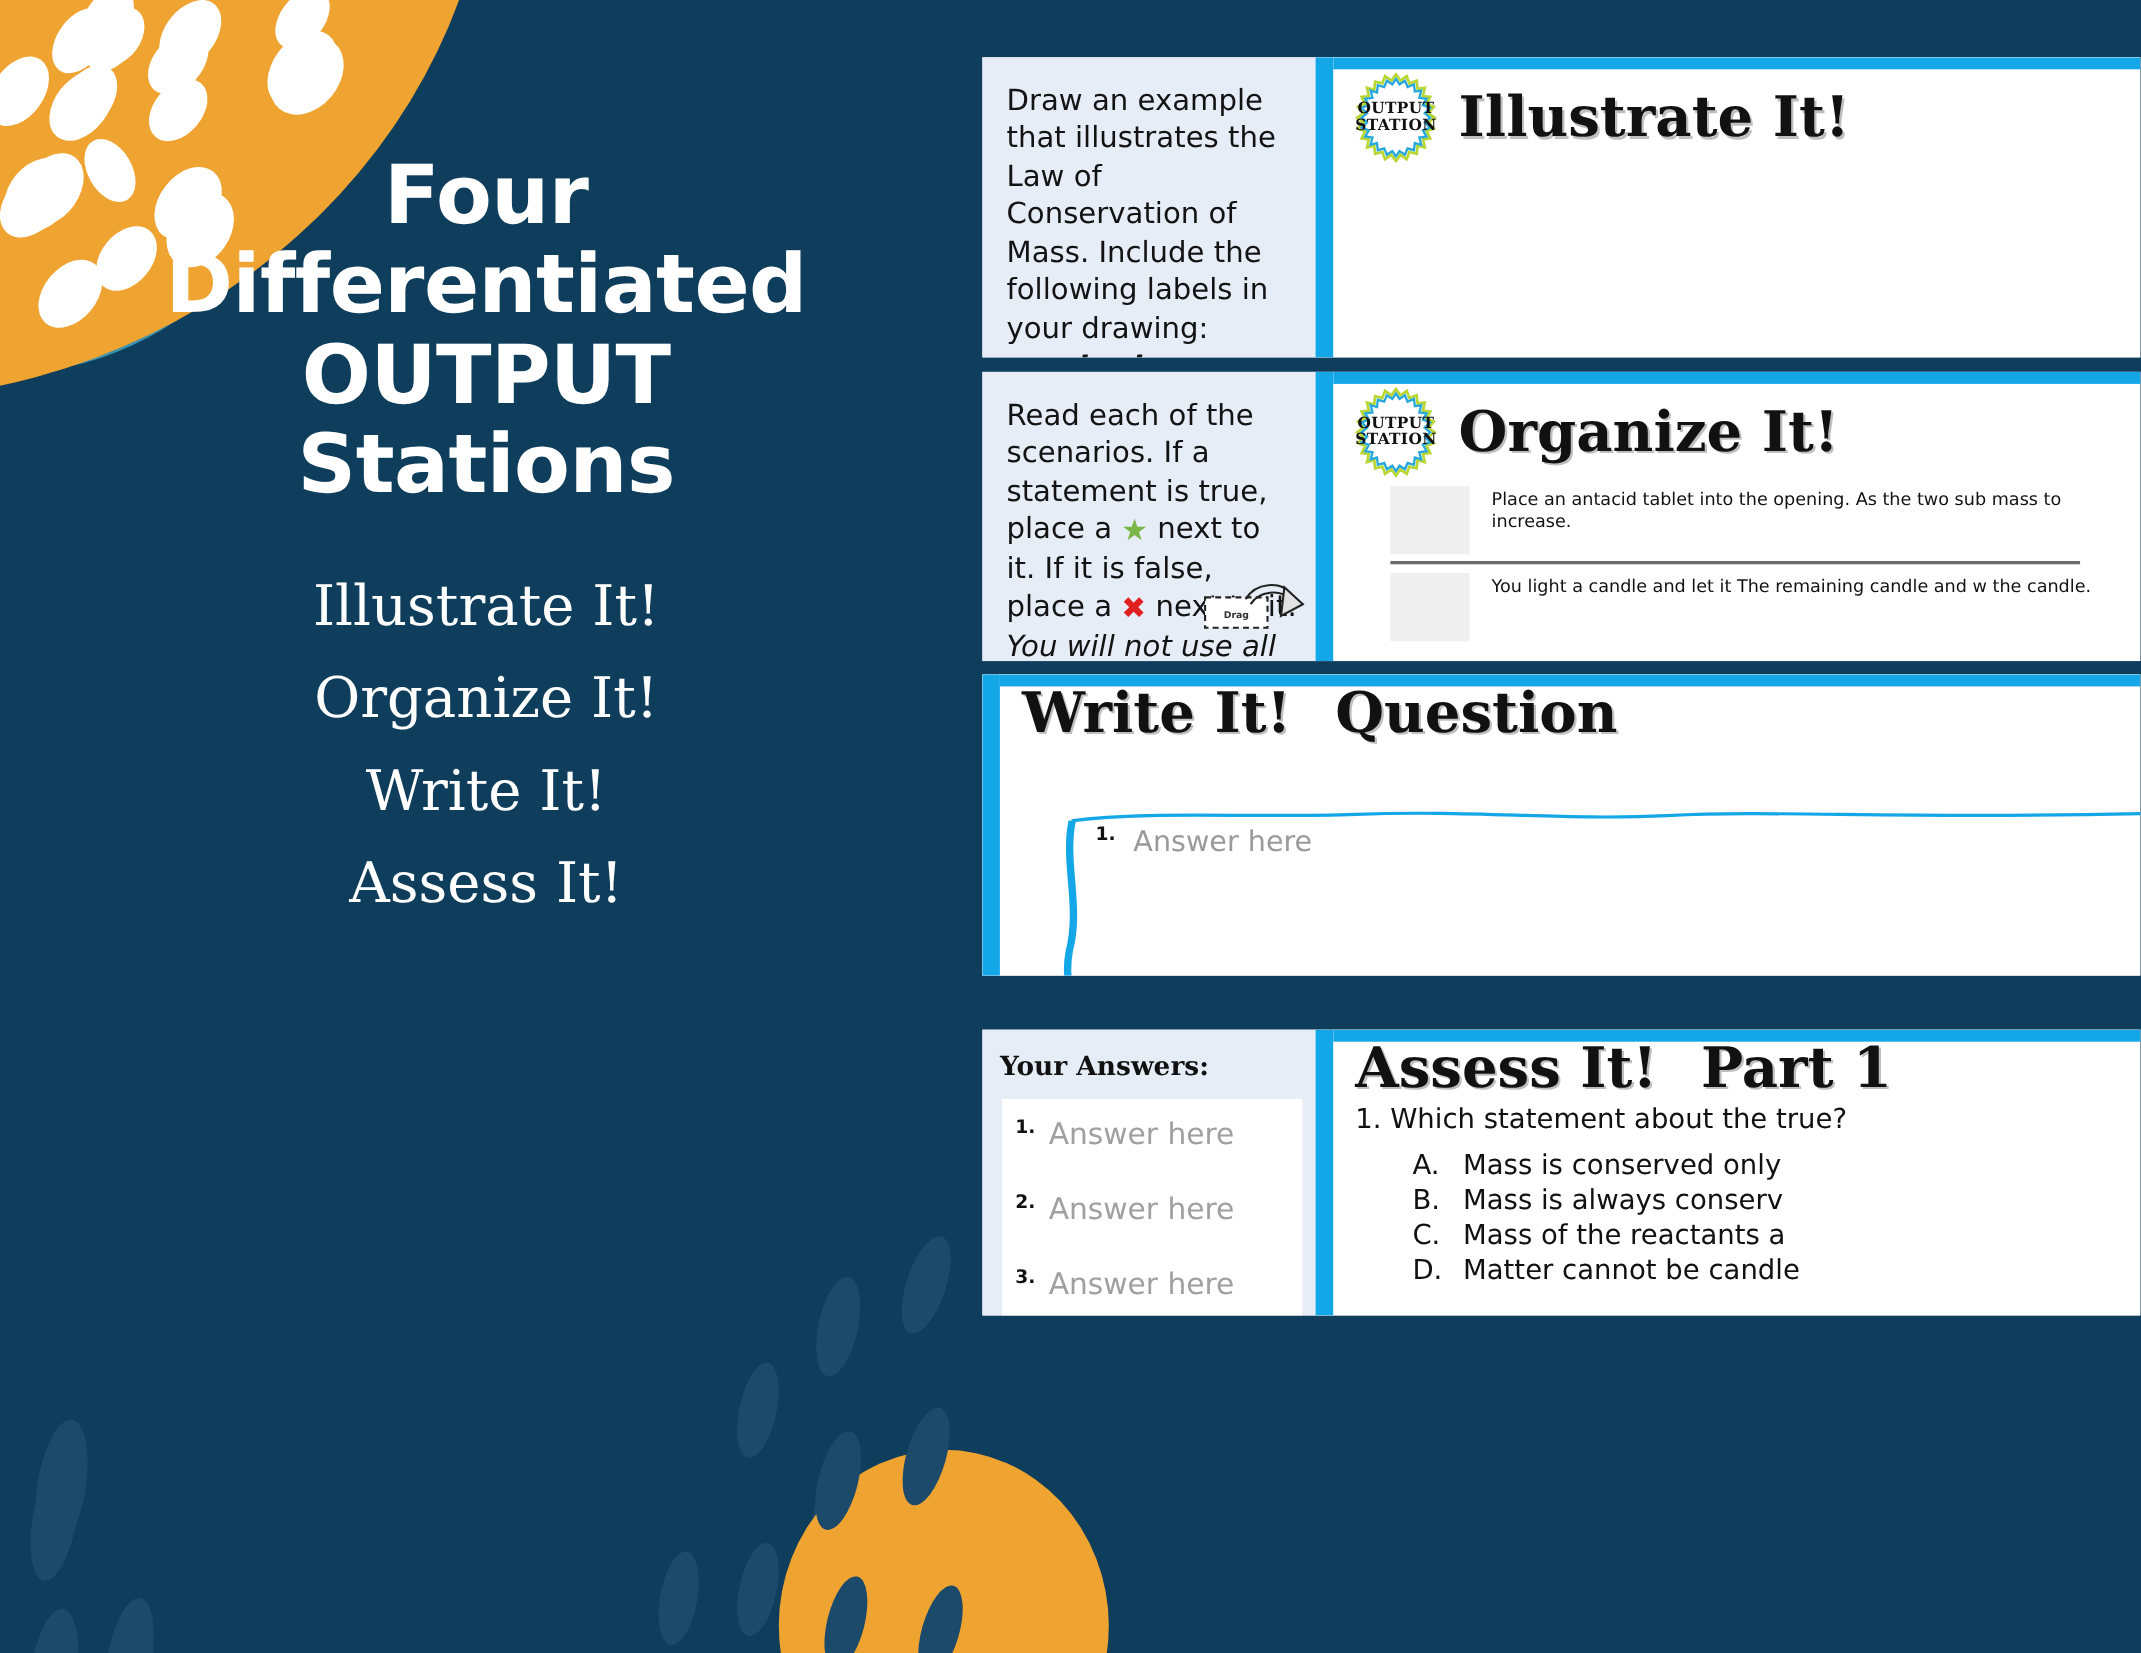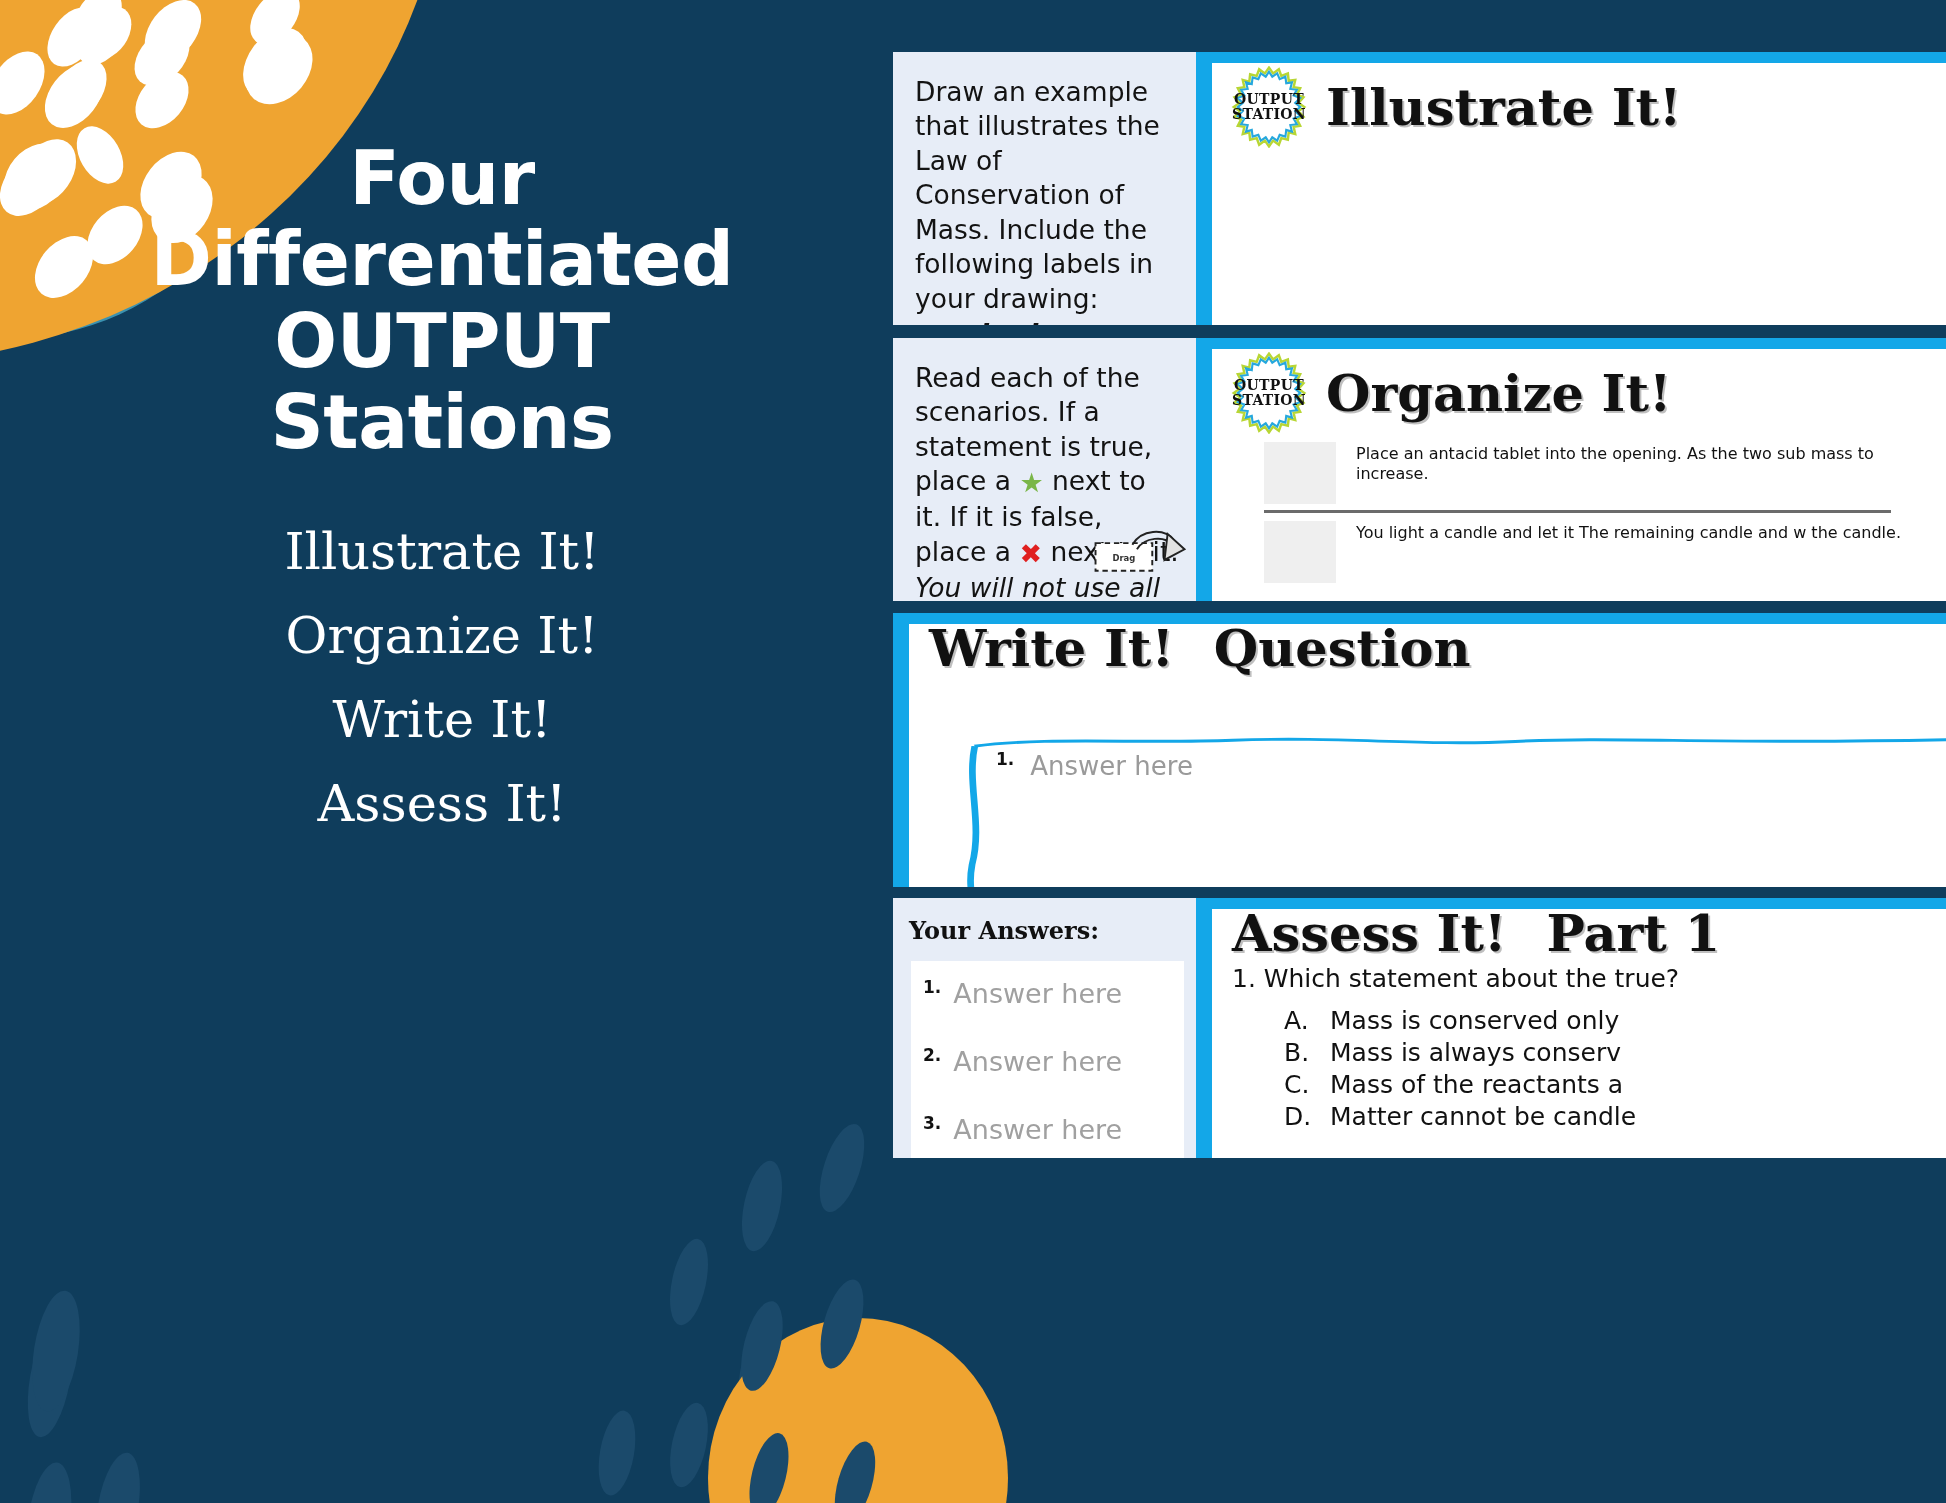--- a/index.html
+++ b/index.html
@@ -134,21 +134,21 @@
   .ans-hint{
     position:absolute;left:32px;top:18px;
     font-family:"DejaVu Sans",sans-serif;font-size:26px;color:#9a9a9a;
   }
   .ans-hint .n{
     color:#111;font-size:17px;font-weight:bold;margin-right:16px;
     vertical-align:super;
   }
 
   
-  #card4{top:898px;height:260px;}
+  #card4{top:936px;height:260px;}
   .ya-title{
     font-family:"DejaVu Serif",serif;font-weight:bold;font-size:24px;
     color:#111;padding:18px 0 0 16px;
   }
   .ya-box{
     margin:16px 12px 0 18px;background:#ffffff;height:400px;padding-top:16px;
   }
   .ya-row{
     font-family:"DejaVu Sans",sans-serif;font-size:27px;color:#a0a0a0;
     padding:0 0 0 12px;margin-bottom:36px;

